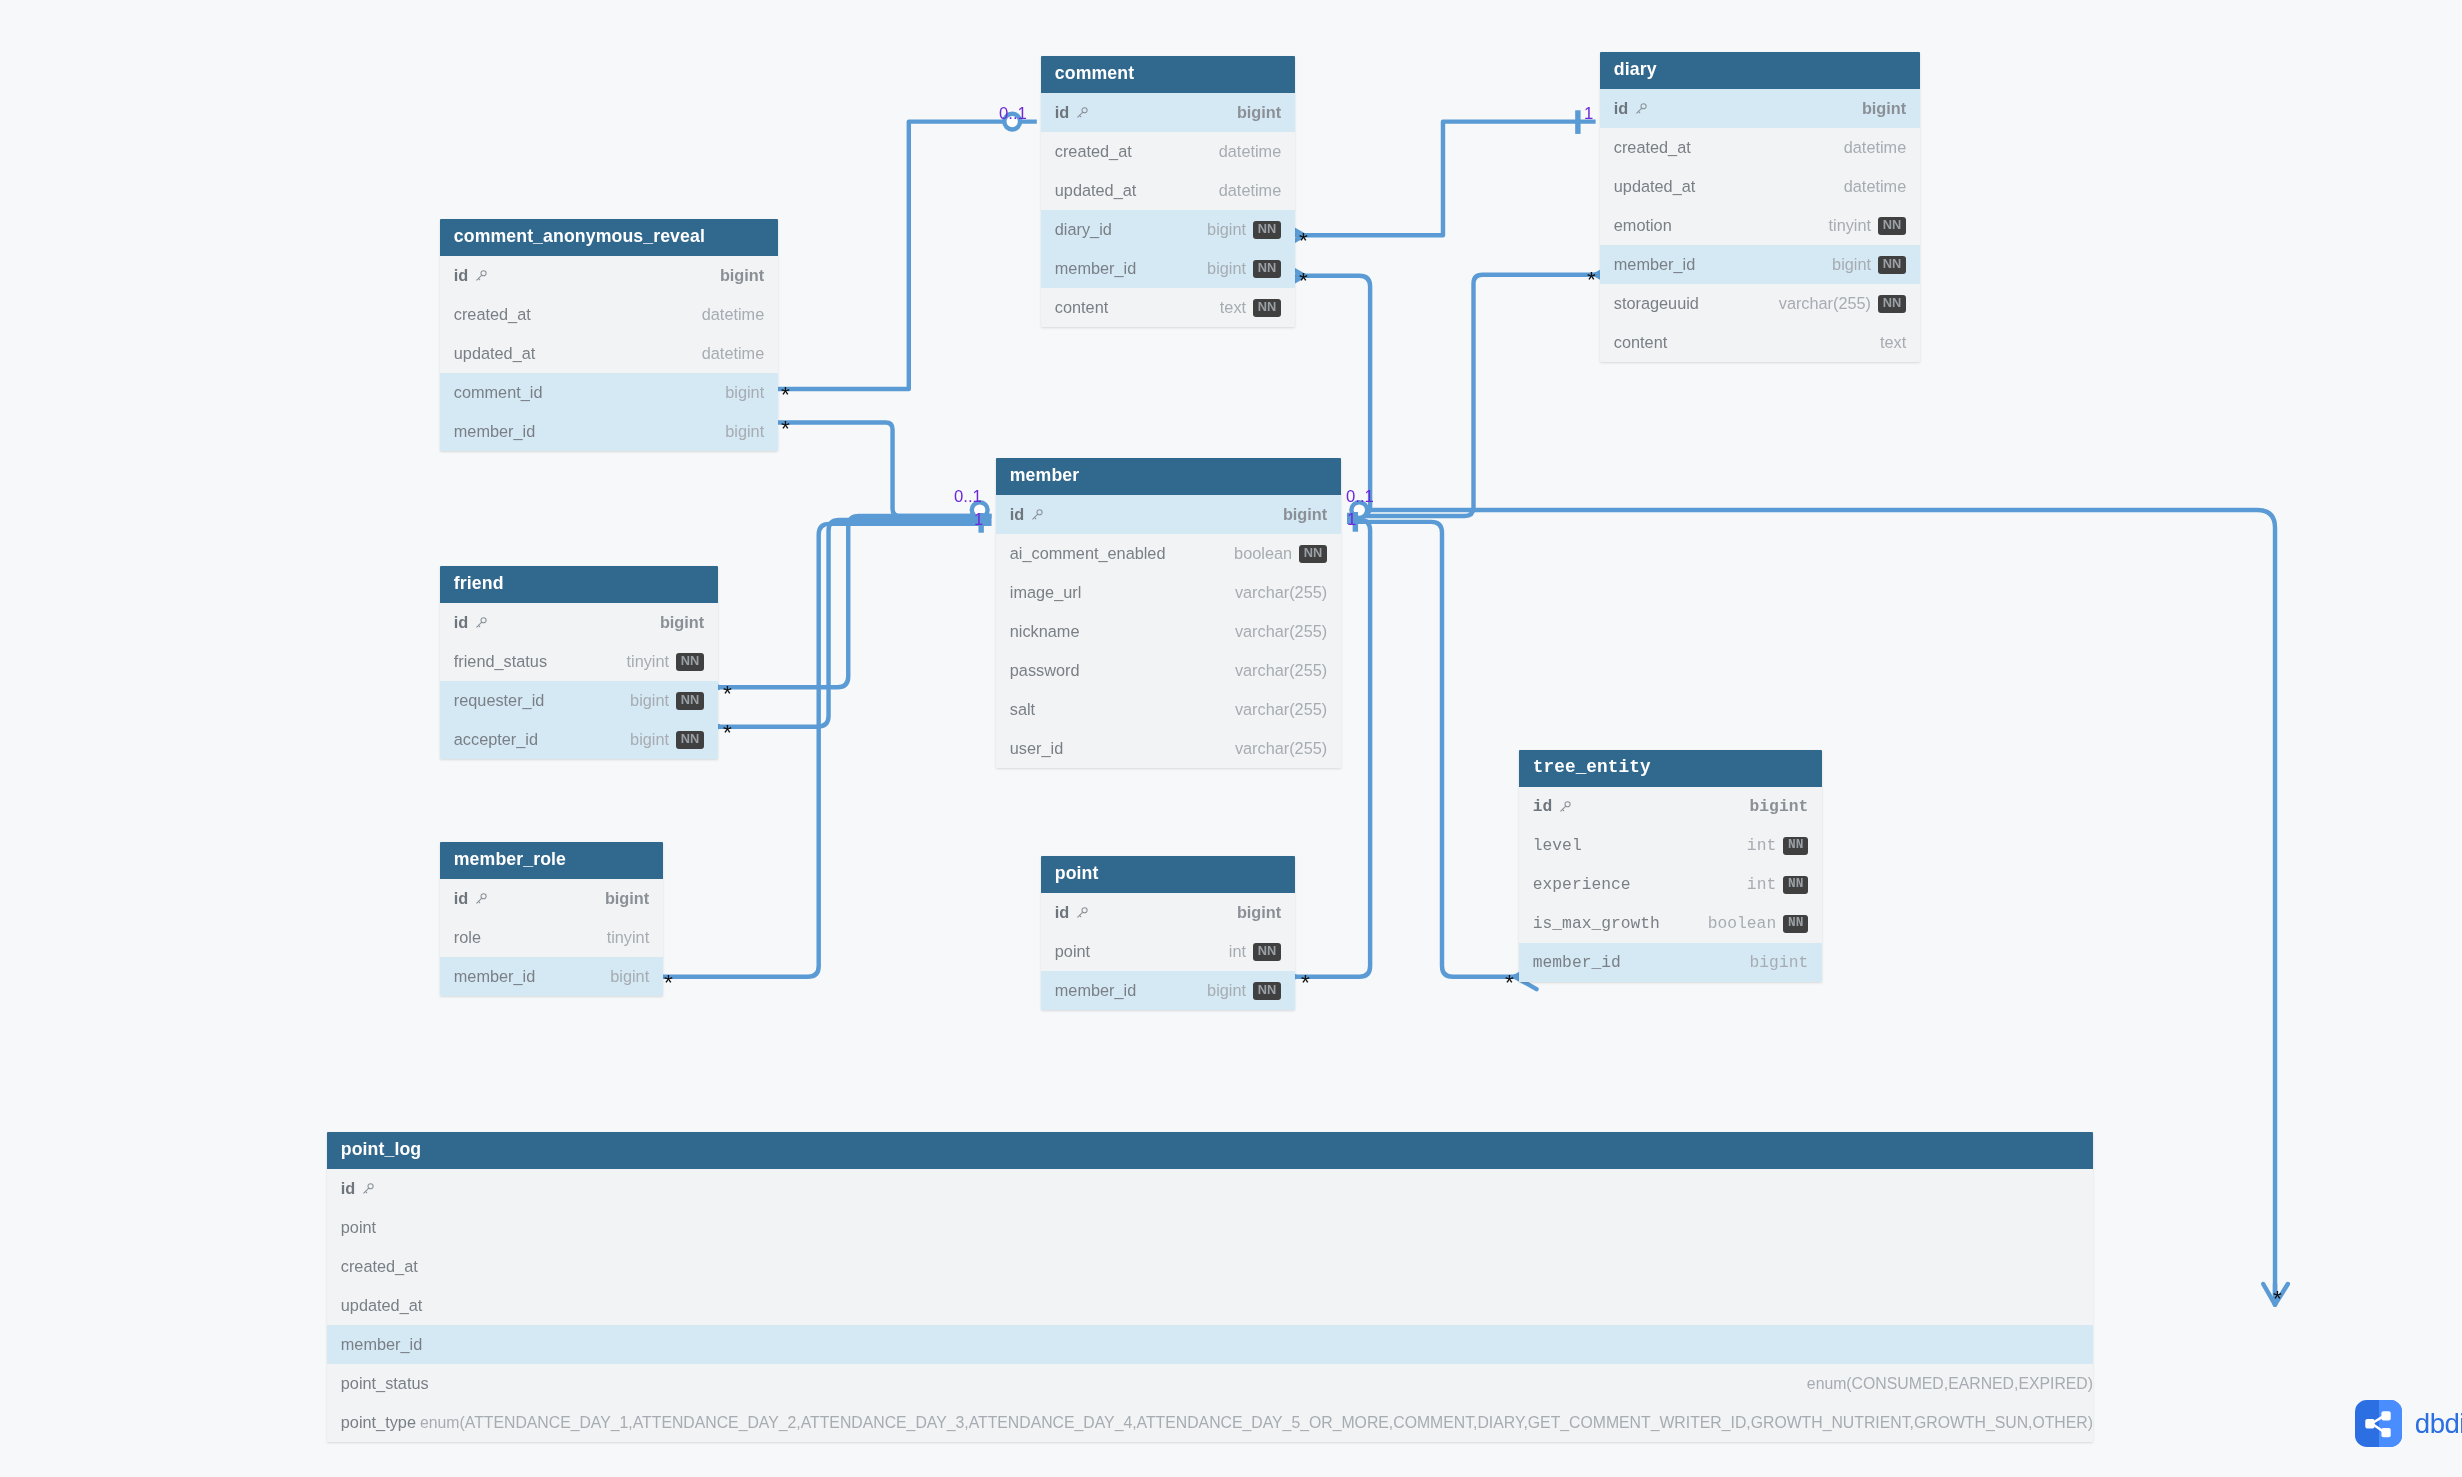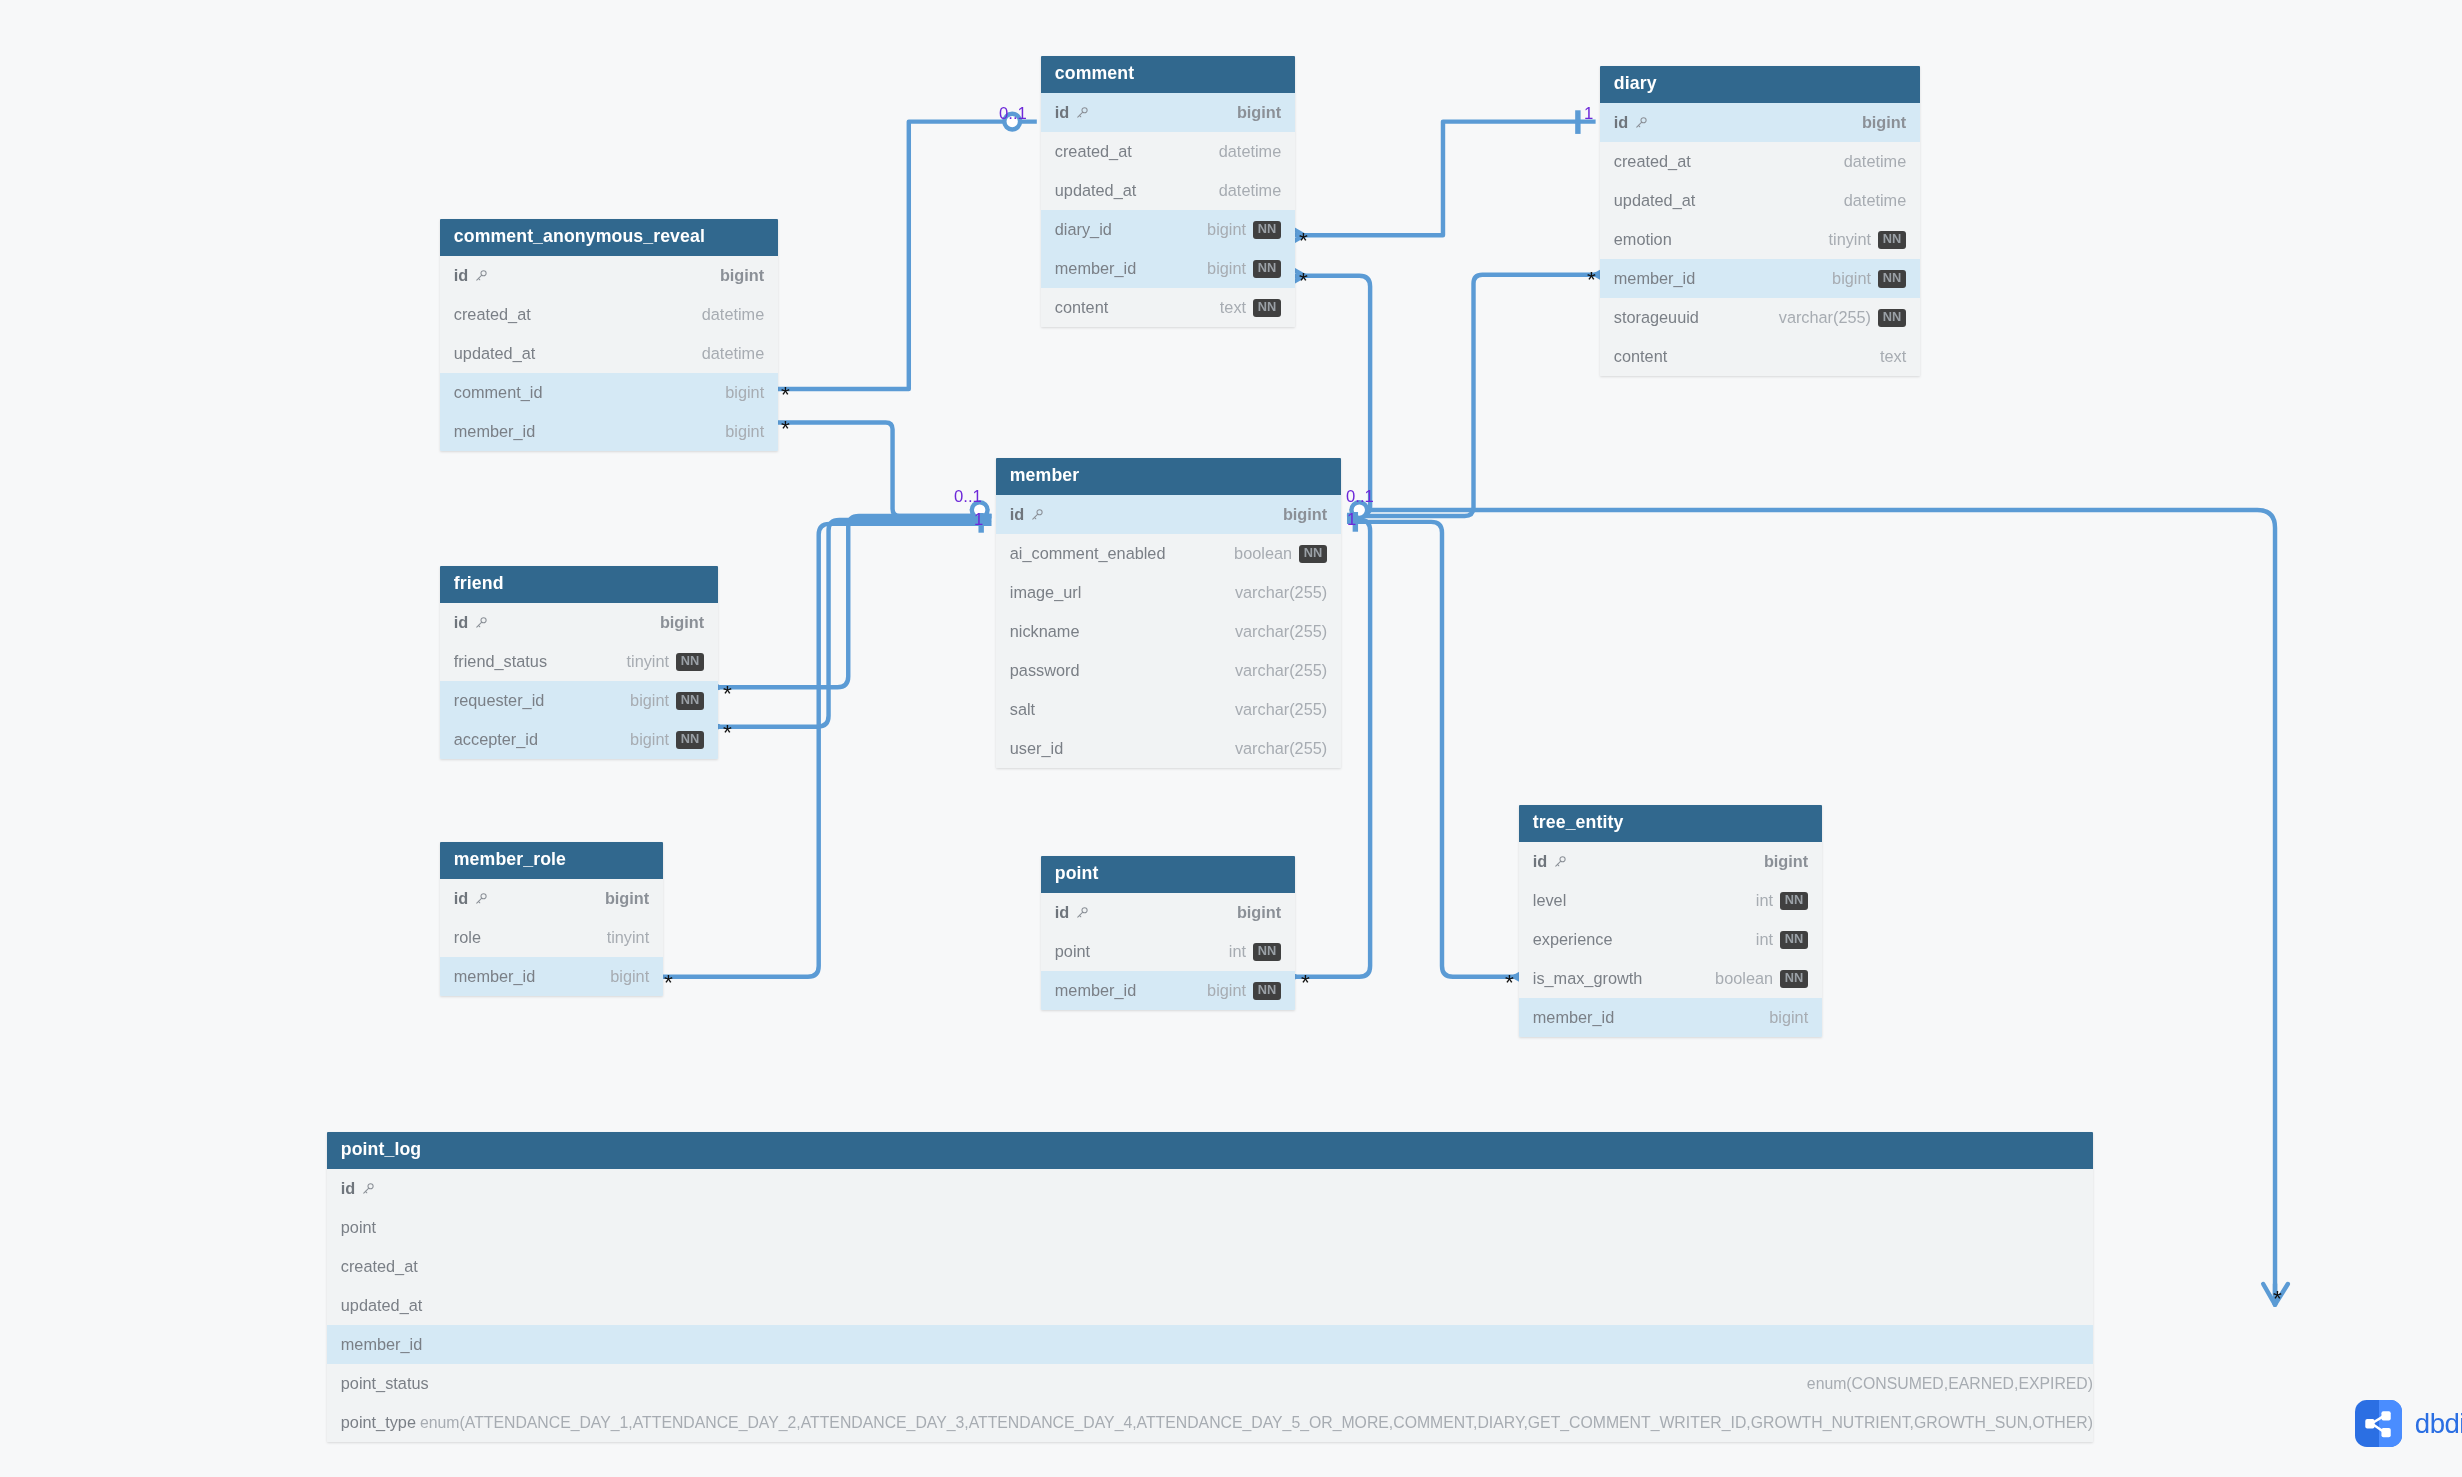--- a/index.html
+++ b/index.html
@@ -328,21 +328,21 @@
             <span class="col-name">
               <span>content</span>
             </span>
             <span class="col-right">
               <span class="col-type">text</span>
               <span class="nn">NN</span>
             </span>
           </div>
         </div>
       </div>
-      <div class="tbl" style="left: 1600px; top: 66px; width: 320px;">
+      <div class="tbl" style="left: 1600px; top: 52px; width: 320px;">
         <div class="tbl-head">diary</div>
         <div class="rows">
           <div class="row hl pk">
             <span class="col-name">
               <span>id</span>
               <span class="keyicon">
                 <svg width="14.8" height="14.8" viewBox="0 0 24 24" fill="none" stroke="#8b9097" stroke-width="1.7" stroke-linecap="round" stroke-linejoin="round">
                   <circle cx="15.5" cy="8.5" r="4.2"></circle>
                   <path d="M12.6 11.5 L4.5 19.6"></path>
                   <path d="M7.2 16.9 L9.4 19.1"></path>
@@ -589,21 +589,21 @@
             <span class="col-name">
               <span>member_id</span>
             </span>
             <span class="col-right">
               <span class="col-type">bigint</span>
               <span class="nn">NN</span>
             </span>
           </div>
         </div>
       </div>
-      <div class="tbl" style="left: 1519px; top: 805px; width: 303px;">
+      <div class="tbl" style="left: 1519px; top: 750px; width: 303px; font-family: Liberation Mono, monospace;">
         <div class="tbl-head">tree_entity</div>
         <div class="rows">
           <div class="row pk">
             <span class="col-name">
               <span>id</span>
               <span class="keyicon">
                 <svg width="14.8" height="14.8" viewBox="0 0 24 24" fill="none" stroke="#8b9097" stroke-width="1.7" stroke-linecap="round" stroke-linejoin="round">
                   <circle cx="15.5" cy="8.5" r="4.2"></circle>
                   <path d="M12.6 11.5 L4.5 19.6"></path>
                   <path d="M7.2 16.9 L9.4 19.1"></path>

